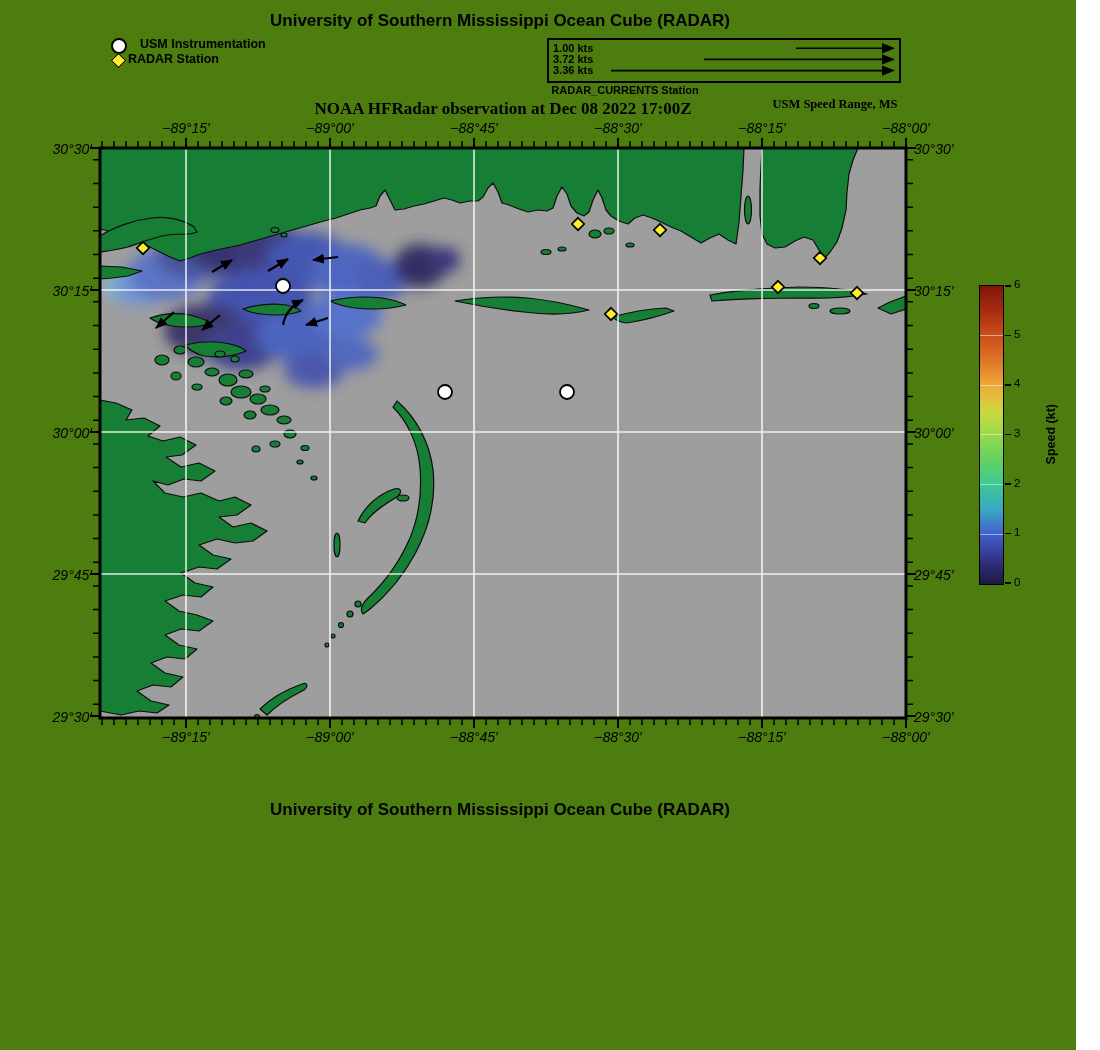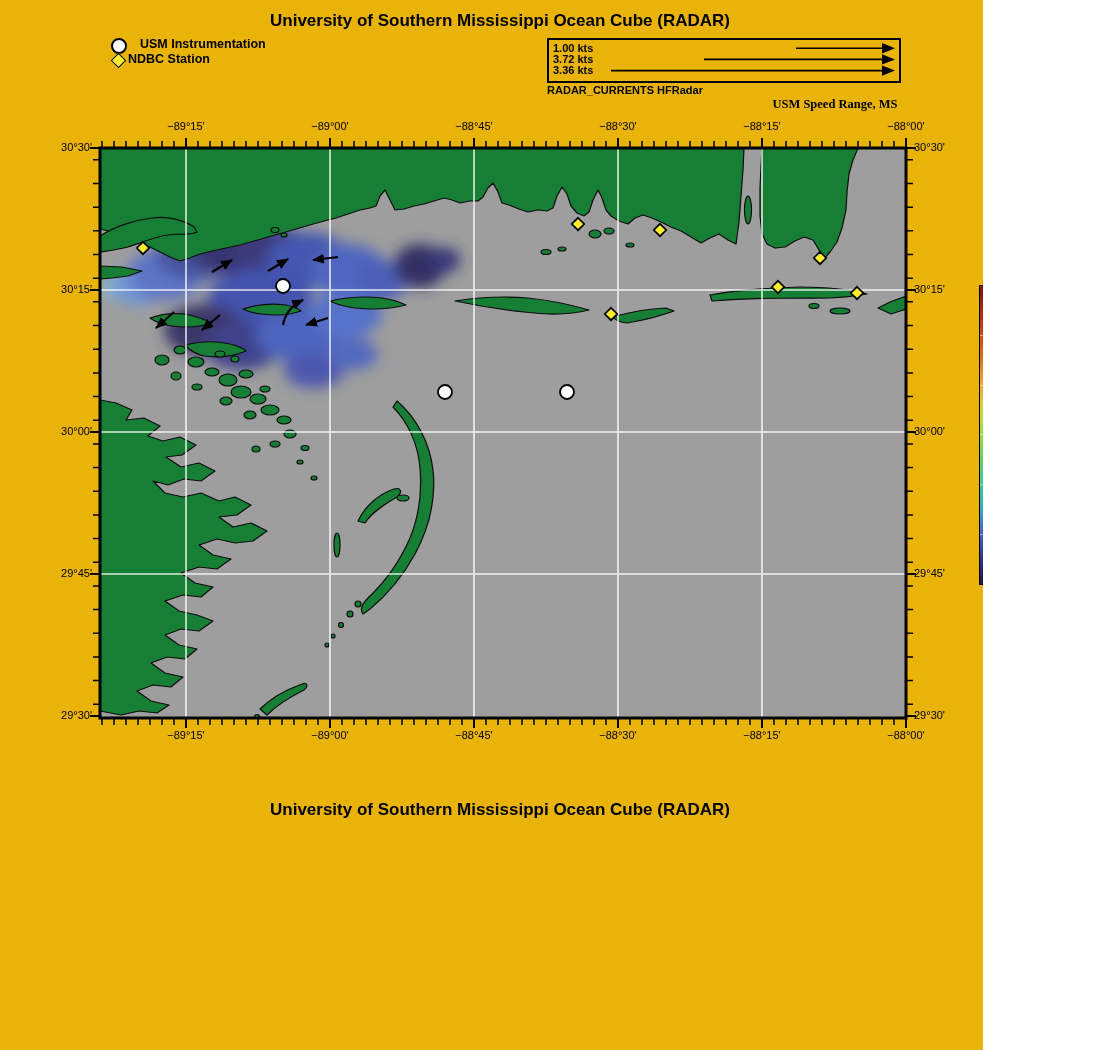--- a/index.html
+++ b/index.html
@@ -1,34 +1,34 @@
 <!DOCTYPE html>
 <html><head>
 <meta charset="utf-8">
 <style>
   html,body{margin:0;padding:0;background:#fff;}
-  #page{position:relative;width:983px;height:1050px;background:#eab308;overflow:hidden;
+  #page{position:relative;width:1076px;height:1050px;background:#4d7c0f;overflow:hidden;
         font-family:"Liberation Sans", sans-serif;color:#000;}
   .sans-bold{font-family:"Liberation Sans",sans-serif;font-weight:bold;}
   .serif-bold{font-family:"Liberation Serif",serif;font-weight:bold;}
   .ctr{transform:translateX(-50%);white-space:nowrap;}
   .abs{position:absolute;}
   #title-top{left:500px;top:11px;font-size:17px;}
   #title-bottom{left:500px;top:800px;font-size:17px;}
   #subtitle{left:503px;top:99px;font-size:17px;}
   #region-label{left:835px;top:97px;font-size:12.5px;}
   .legend-row{position:absolute;font-size:12.5px;font-weight:bold;white-space:nowrap;}
   .legend-circle{position:absolute;left:111px;top:38px;width:12px;height:12px;border:2px solid #000;
                  border-radius:50%;background:#fff;}
   .legend-diamond{position:absolute;left:113px;top:55px;width:9px;height:9px;border:1.6px solid #000;
                   background:#ffee2e;transform:rotate(45deg);}
   #vector-box{left:547px;top:38px;width:350px;height:41px;border:2.2px solid #000;}
   .vecrow-label{position:absolute;left:4px;font-size:11px;font-weight:bold;line-height:11px;}
   #vector-caption{left:625px;top:84px;font-size:11px;}
-  .xlab,.ylab{position:absolute;font-size:11px;white-space:nowrap;}
+  .xlab,.ylab{position:absolute;font-size:14px;white-space:nowrap;font-style:italic;}
   .xlab{transform:translateX(-50%);}
   .ylab-l{left:34px;width:58px;text-align:right;}
   .ylab-r{left:914px;text-align:left;}
   #map-water{left:100px;top:148px;width:806px;height:570px;background:#9e9e9e;}
   #colorbar{left:979px;top:285px;width:23px;height:298px;border:1.5px solid #000;box-sizing:content-box;
     background:linear-gradient(to top,
       #1f1843 0%, #2e2e7d 7%, #4160cc 16.7%, #3aa8c2 25%, #3cc897 33.3%, #63d162 41.7%,
       #9ad94a 50%, #ccd83f 58%, #f0a93a 66.7%, #dd7526 75%, #cb4e1b 83.3%, #a72c12 91.7%, #811509 100%);}
   .cb-line{position:absolute;left:0;width:100%;height:1px;background:rgba(240,240,240,0.55);}
   .cb-tick{position:absolute;left:1005px;width:6px;height:1.5px;background:#000;}
@@ -36,41 +36,42 @@
   #cb-label-wrap{left:1040px;top:285px;height:298px;width:22px;display:flex;align-items:center;justify-content:center;}
   #cb-label-wrap span{writing-mode:vertical-rl;transform:rotate(180deg);font-size:12.5px;font-weight:bold;white-space:nowrap;}
 </style>
 </head>
 <body>
 
 <div id="page">
 
   <div class="abs ctr sans-bold" id="title-top">University of Southern Mississippi Ocean Cube (RADAR)</div>
   <div class="abs ctr sans-bold" id="title-bottom">University of Southern Mississippi Ocean Cube (RADAR)</div>
+  <div class="abs ctr serif-bold" id="subtitle">NOAA HFRadar observation at Dec 08 2022 17:00Z</div>
   <div class="abs ctr serif-bold" id="region-label">USM Speed Range, MS</div>
 
   <span class="legend-circle"></span>
   <div class="legend-row" style="left:140px;top:37px">USM Instrumentation</div>
   <span class="legend-diamond"></span>
-  <div class="legend-row" style="left:128px;top:52px">NDBC Station</div>
+  <div class="legend-row" style="left:128px;top:52px">RADAR Station</div>
 
   <div class="abs" id="vector-box">
     <div class="vecrow-label" style="top:3px">1.00 kts</div>
     <div class="vecrow-label" style="top:14px">3.72 kts</div>
     <div class="vecrow-label" style="top:25px">3.36 kts</div>
     <svg id="veclegend-svg" width="350" height="41" viewBox="0 0 350 41" style="position:absolute;left:0;top:0">
         <line x1="247" y1="8.2" x2="334" y2="8.2" stroke="#000" stroke-width="1.6"></line>
         <path d="M333,2.999999999999999 L346,8.2 L333,13.399999999999999 Z" fill="#000"></path>
         <line x1="155" y1="19.4" x2="334" y2="19.4" stroke="#000" stroke-width="1.6"></line>
         <path d="M333,14.2 L346,19.4 L333,24.599999999999998 Z" fill="#000"></path>
         <line x1="62" y1="30.599999999999998" x2="334" y2="30.599999999999998" stroke="#000" stroke-width="1.6"></line>
         <path d="M333,25.4 L346,30.599999999999998 L333,35.8 Z" fill="#000"></path>
       </svg>
   </div>
-  <div class="abs ctr sans-bold" id="vector-caption">RADAR_CURRENTS HFRadar</div>
+  <div class="abs ctr sans-bold" id="vector-caption">RADAR_CURRENTS Station</div>
 
   <div class="xlab" style="left:186px;top:120px">−89°15'</div>
   <div class="xlab" style="left:330px;top:120px">−89°00'</div>
   <div class="xlab" style="left:474px;top:120px">−88°45'</div>
   <div class="xlab" style="left:618px;top:120px">−88°30'</div>
   <div class="xlab" style="left:762px;top:120px">−88°15'</div>
   <div class="xlab" style="left:906px;top:120px">−88°00'</div>
   <div class="xlab" style="left:186px;top:729px">−89°15'</div>
   <div class="xlab" style="left:330px;top:729px">−89°00'</div>
   <div class="xlab" style="left:474px;top:729px">−88°45'</div>

